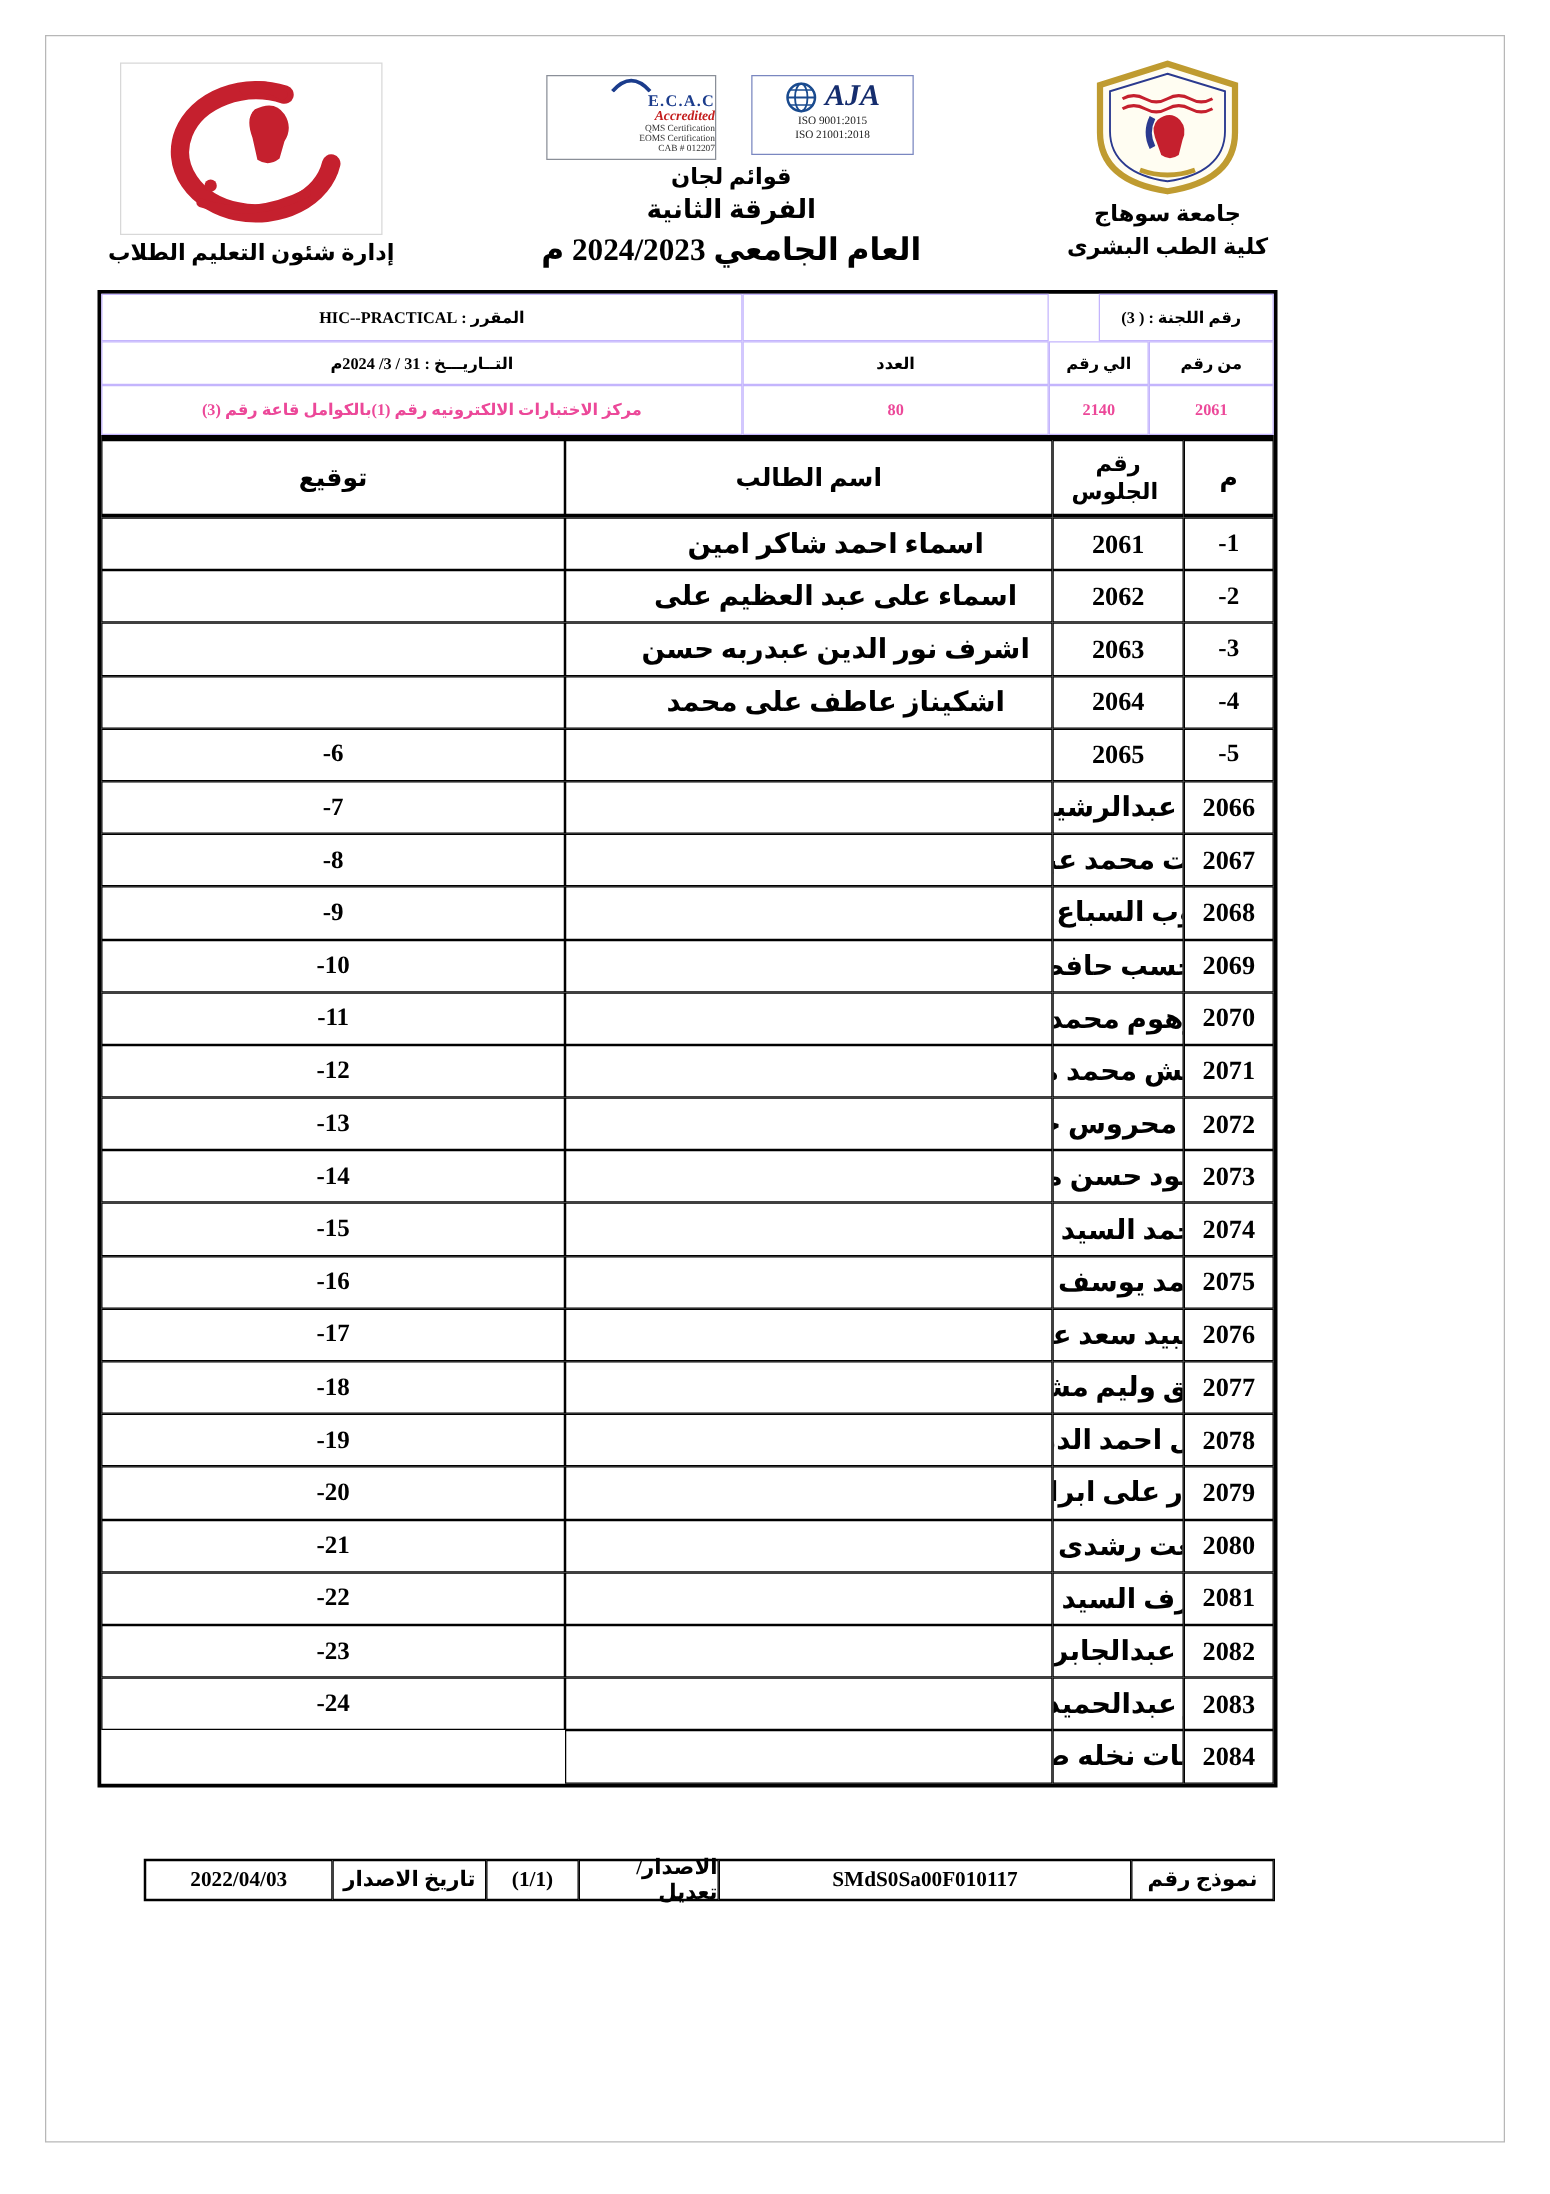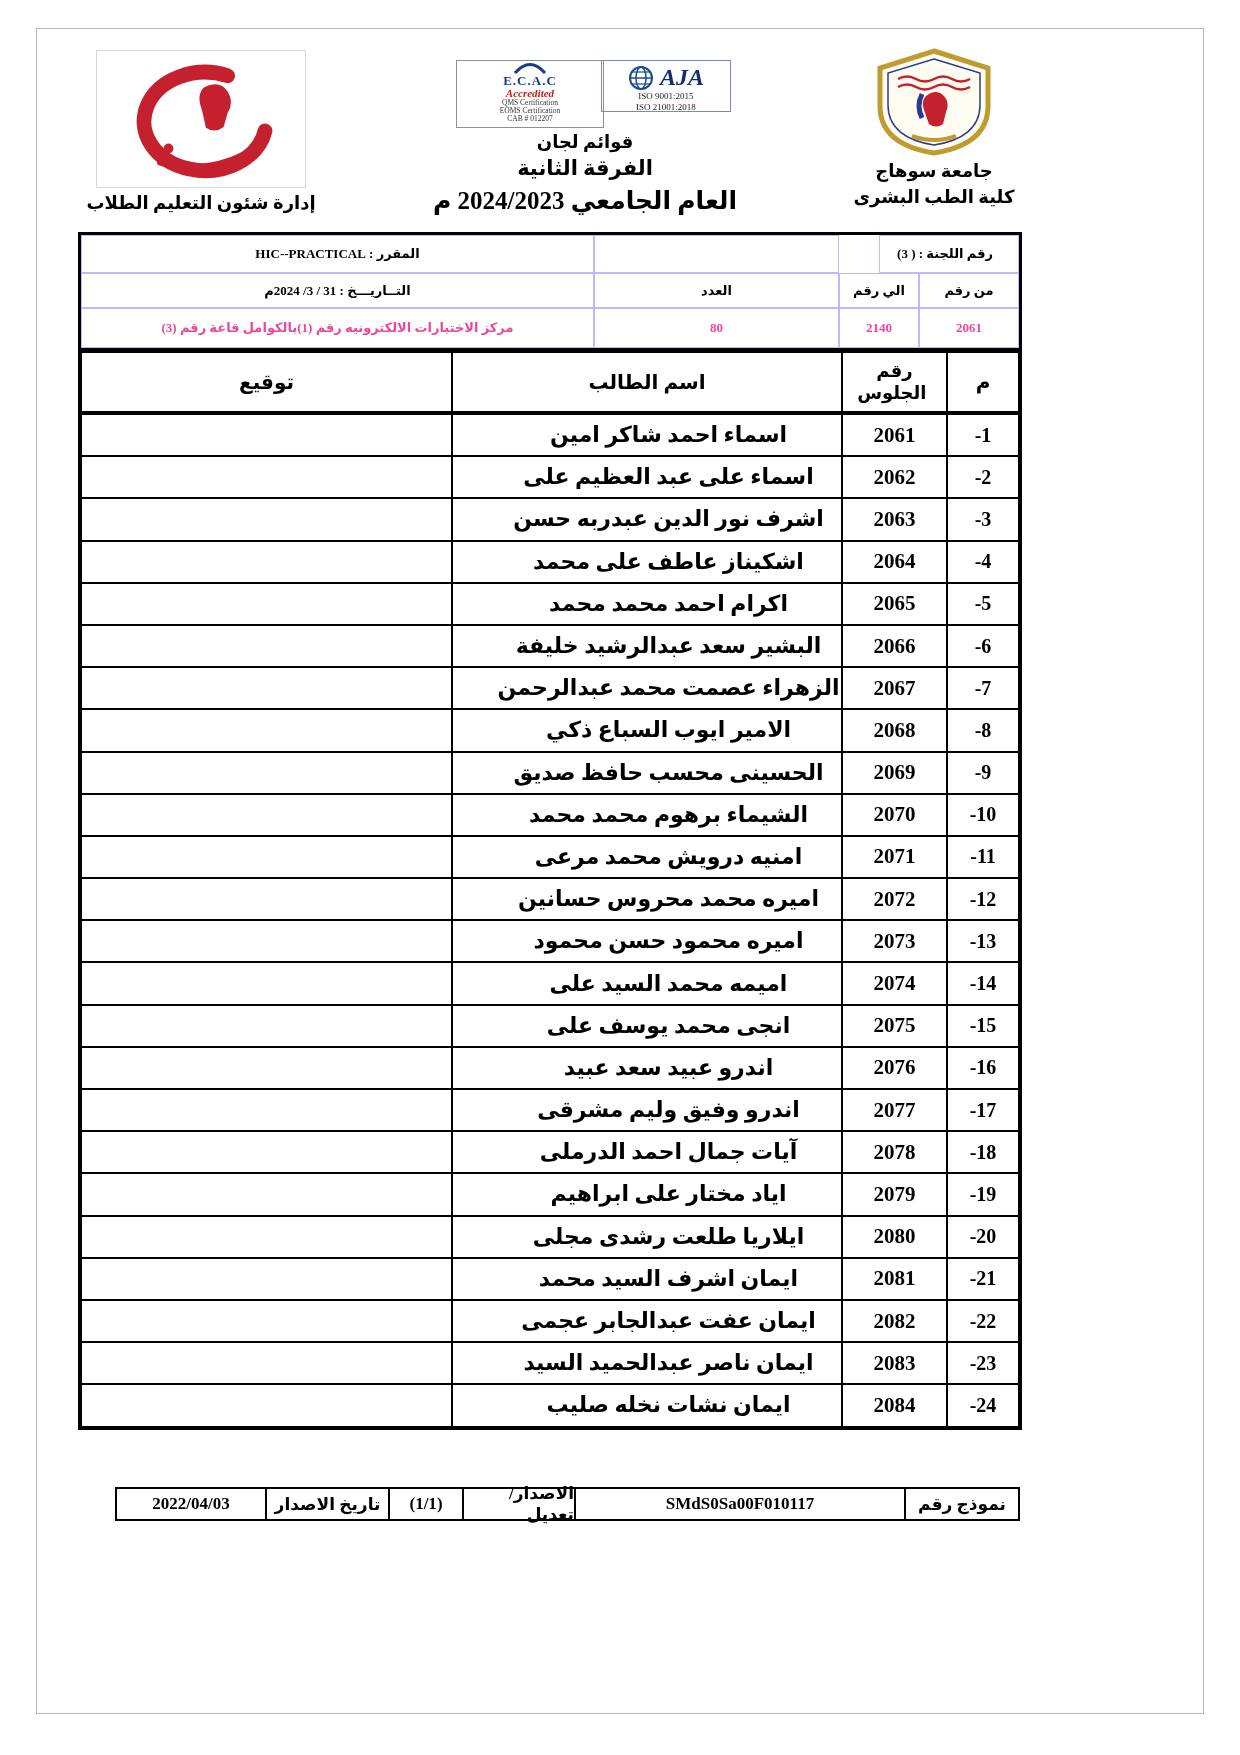--- a/index.html
+++ b/index.html
@@ -8,26 +8,26 @@
     position:relative; width:1240px; height:1755px; background:#fff;
     direction:rtl; color:#000; font-weight:bold;
     font-family:"Liberation Serif","DejaVu Sans",serif; overflow:hidden;
   }
   .page-frame { position:absolute; left:36px; top:28px; width:1168px; height:1686px; border:1px solid #b7b7b7; pointer-events:none; }
 
   
   .logo-left { position:absolute; left:96px; top:50px; width:210px; height:138px; border:1px solid #d8d8d8; display:flex; align-items:center; justify-content:center; }
   .admin-caption { position:absolute; left:84px; top:192px; width:234px; text-align:center; font-size:18px; }
 
-  .cert-ecac { position:absolute; left:437px; top:60px; width:148px; height:68px; border:1px solid #8a8f98; direction:ltr; text-align:center; padding-top:1px; line-height:1.05;margin-left:19px; }
+  .cert-ecac { position:absolute; left:437px; top:60px; width:136px; height:68px; border:1px solid #8a8f98; direction:ltr; text-align:right; padding-top:1px; line-height:1.05; }
   .ecac-name { font-size:13px; color:#1b3c8c; letter-spacing:1px; font-family:"Liberation Serif",serif; }
   .ecac-accredited { font-size:11px; color:#c41e1e; font-style:italic; }
   .ecac-line { font-size:7.5px; color:#333; font-weight:normal; }
 
-  .cert-aja { position:absolute; left:601px; top:60px; width:130px; height:52px; border:1px solid #7a87c0; direction:ltr; text-align:center; padding-top:3px; }
+  .cert-aja { position:absolute; left:601px; top:60px; width:130px; height:64px; border:1px solid #7a87c0; direction:ltr; text-align:center; padding-top:3px; }
   .aja-top { display:flex; align-items:center; justify-content:center; gap:6px; }
   .aja-name { font-size:24px; color:#152d6e; font-style:italic; font-family:"Liberation Serif",serif; }
   .aja-line { font-size:9px; color:#222; font-weight:normal; line-height:1.2; }
 
   .titles { position:absolute; left:390px; top:131px; width:390px; text-align:center; }
   .title1 { font-size:18px; }
   .title2 { font-size:21px; margin-top:3px; }
   .title3 { font-size:25px; margin-top:5px; }
 
   .logo-right { position:absolute; left:872px; top:46px; width:124px; height:112px; display:flex; align-items:center; justify-content:center; }
@@ -173,21 +173,20 @@
         <div class="cell-name">اشرف نور الدين عبدربه حسن</div>
         <div class="cell-sig"></div>
 
         <div class="cell-index">4-</div>
         <div class="cell-seat">2064</div>
         <div class="cell-name">اشكيناز عاطف على محمد</div>
         <div class="cell-sig"></div>
 
         <div class="cell-index">5-</div>
         <div class="cell-seat">2065</div>
-        <div class="cell-name">اكرام احمد محمد محمد</div>
         <div class="cell-sig"></div>
 
         <div class="cell-index">6-</div>
         <div class="cell-seat">2066</div>
         <div class="cell-name">البشير سعد عبدالرشيد خليفة</div>
         <div class="cell-sig"></div>
 
         <div class="cell-index">7-</div>
         <div class="cell-seat">2067</div>
         <div class="cell-name">الزهراء عصمت محمد عبدالرحمن</div>

